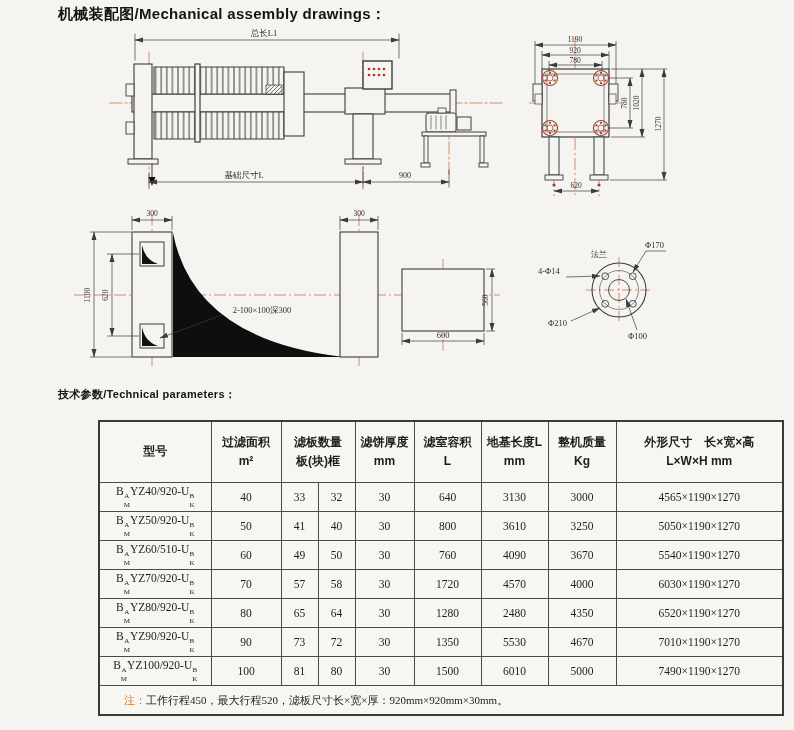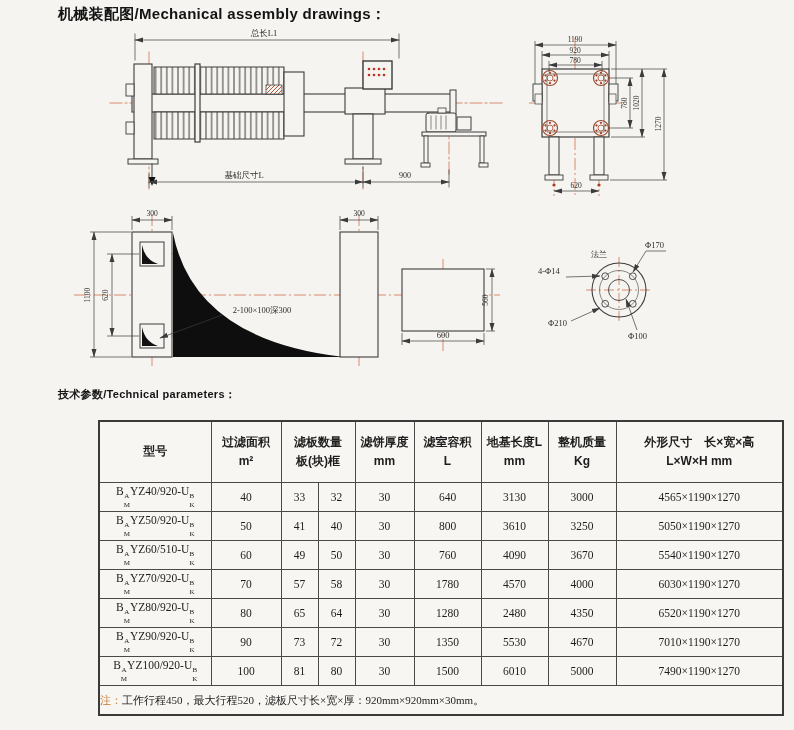--- a/index.html
+++ b/index.html
@@ -17,21 +17,21 @@
     border:2px solid #3a3a3a;background:#f7f6f2;margin-left:40px;
   }
   table.params th,table.params td{border:1px solid #4a4a4a;padding:0;}
   table.params th{font-size:12px;font-weight:bold;color:#1d1d1d;height:60px;line-height:1.6;text-align:center;}
   table.params td{
     font-family:"Liberation Serif","DejaVu Serif",serif;font-size:11.5px;color:#1d1d1d;
     text-align:center;height:28px;
   }
   td.model-cell{font-size:11px;white-space:nowrap;}
   .stk{display:inline-flex;flex-direction:column;font-size:7px;line-height:1.15;vertical-align:-3px;text-align:center;}
-  tr.note-row td{text-align:left;padding-left:0;height:28px;font-size:11px;}
+  tr.note-row td{text-align:left;padding-left:24px;height:28px;font-size:11px;}
   .note-label{color:#c87a2e;}
 </style>
 </head>
 <body>
 
 <div class="page-title">机械装配图/Mechanical assembly drawings：</div>
 
 <svg id="drawings" width="690" height="355" viewBox="0 0 690 355">
   <defs>
     <marker id="arr" markerWidth="9" markerHeight="8" refX="8" refY="3.5" orient="auto-start-reverse" markerUnits="userSpaceOnUse">
@@ -416,21 +416,21 @@
             <span>A</span>
             <span>M</span>
           </span><span>YZ70/920-U</span><span class="stk">
             <span>B</span>
             <span>K</span>
           </span></td>
     <td>70</td>
     <td>57</td>
     <td>58</td>
     <td>30</td>
-    <td>1780</td>
+    <td>1720</td>
     <td>4570</td>
     <td>4000</td>
     <td>6030×1190×1270</td>
   </tr>
   <tr>
     <td class="model-cell"><span>B</span><span class="stk">
             <span>A</span>
             <span>M</span>
           </span><span>YZ80/920-U</span><span class="stk">
             <span>B</span>

